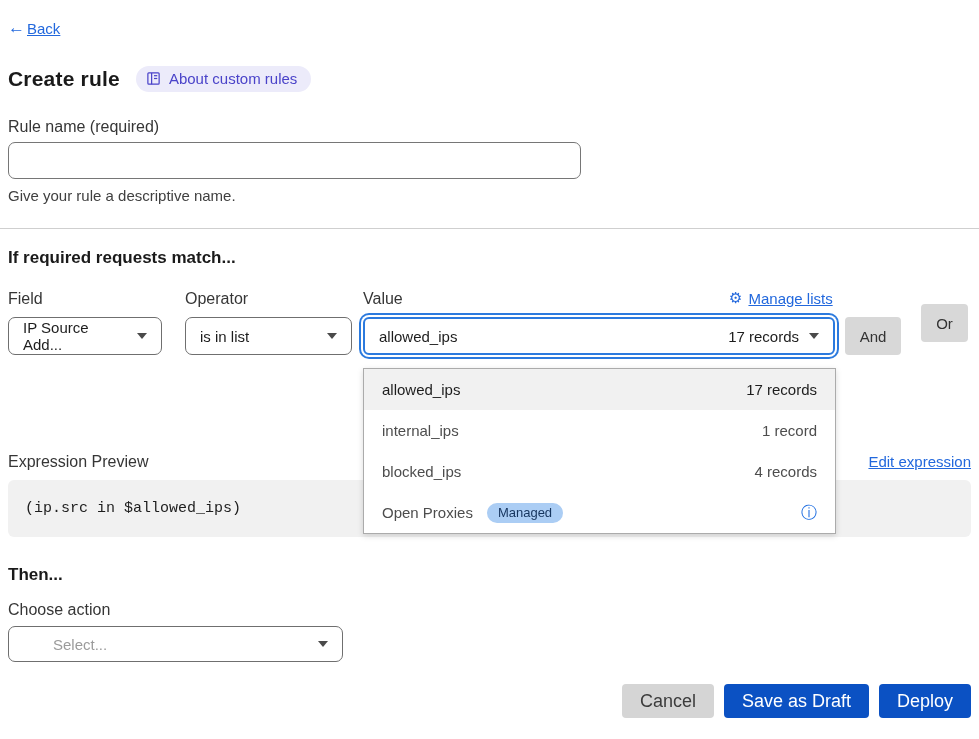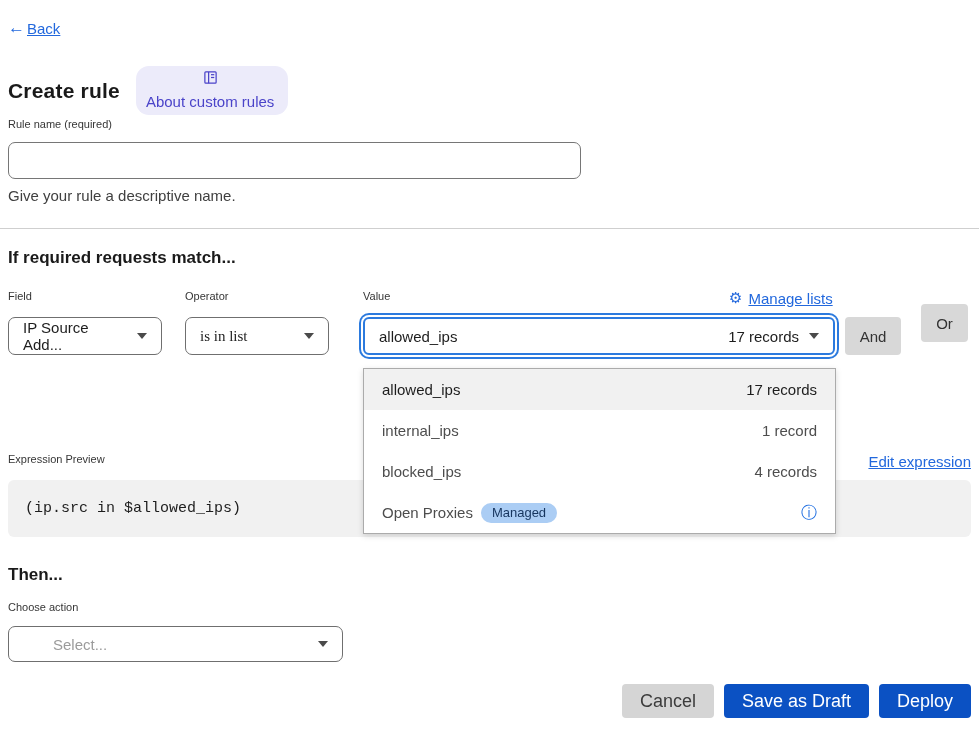--- a/index.html
+++ b/index.html
@@ -18,26 +18,26 @@
   .link { color: #2268dd; text-decoration: underline; cursor: pointer; font-size: 15px; }
   .back-wrap { left: 8px; top: 18px; font-size: 16px; color: #2268dd; display: flex; align-items: center; gap: 2px; }
   .back-arrow { text-decoration: none; font-size: 17px; }
 
   
   .title-row { left: 8px; top: 66px; display: flex; align-items: center; gap: 16px; }
   .page-title { font-size: 21px; font-weight: 700; color: #1a1a1a; letter-spacing: .2px; }
   .about-badge {
     display: inline-flex; align-items: center; gap: 8px;
     background: #ecebfa; color: #4a43c9;
-    font-size: 15px; padding: 4px 14px 5px 10px; border-radius: 13px; cursor: pointer; flex-direction: column;
+    font-size: 15px; padding: 4px 14px 5px 10px; border-radius: 13px; cursor: pointer;
   }
   .book-icon { display: inline-flex; }
 
   
-  .form-label { font-size: 11px; color: #363636; }
+  .form-label { font-size: 16px; color: #363636; }
   .text-input {
     border: 1px solid #767676; border-radius: 7px; background: #fff;
     width: 573px; height: 37px; font-size: 15px; padding: 0 12px;
     font-family: "Liberation Sans", sans-serif;
   }
   .helper { font-size: 15px; color: #404040; }
   .divider { left: 0; top: 228px; width: 979px; border-top: 1px solid #cfcfcf; }
 
   .section-heading { font-size: 17px; font-weight: 700; color: #1a1a1a; }
 
@@ -75,21 +75,21 @@
   
   .dropdown {
     left: 363px; top: 368px; width: 473px; background: #fff;
     border: 1px solid #ababab; box-shadow: 0 2px 6px rgba(0,0,0,.15); z-index: 10;
   }
   .dd-row {
     height: 41px; display: flex; align-items: center; justify-content: space-between;
     padding: 0 18px; font-size: 15px; color: #4d4d4d; cursor: pointer;
   }
   .dd-row.selected { background: #f1f1f1; color: #1d1d1d; }
-  .dd-left { display: flex; align-items: center; gap: 8px; }
+  .dd-left { display: flex; align-items: center; gap: 14px; }
   .managed-badge {
     background: #abcdf4; color: #16355e; font-size: 13px;
     padding: 2px 11px 3px; border-radius: 11px;
   }
   .info-icon { color: #1a6be0; font-size: 16px; font-family: "DejaVu Sans", sans-serif; cursor: pointer; line-height: 1; }
 
   
   .code-block {
     left: 8px; top: 480px; width: 963px; height: 57px;
     background: #f1f1f1; border-radius: 6px; display: flex; align-items: center;
@@ -141,21 +141,21 @@
 <div class="abs manage-lists" style="top:289px; left:729px;">
   <span class="gear-icon">⚙</span>
   <span class="link">Manage lists</span>
 </div>
 
 <div class="abs select-box" style="left:8px; top:317px; width:154px;">
   <span>IP Source Add...</span>
   <span class="chevron"></span>
 </div>
 
-<div class="abs select-box" style="left:185px; top:317px; width:144px;font-family:Liberation Serif, serif;">
+<div class="abs select-box" style="left:185px; top:317px; width:167px;">
   <span>is in list</span>
   <span class="chevron"></span>
 </div>
 
 <div class="abs value-select">
   <span>allowed_ips</span>
   <span class="value-meta">
     <span>17 records</span>
     <span class="chevron"></span>
   </span>

